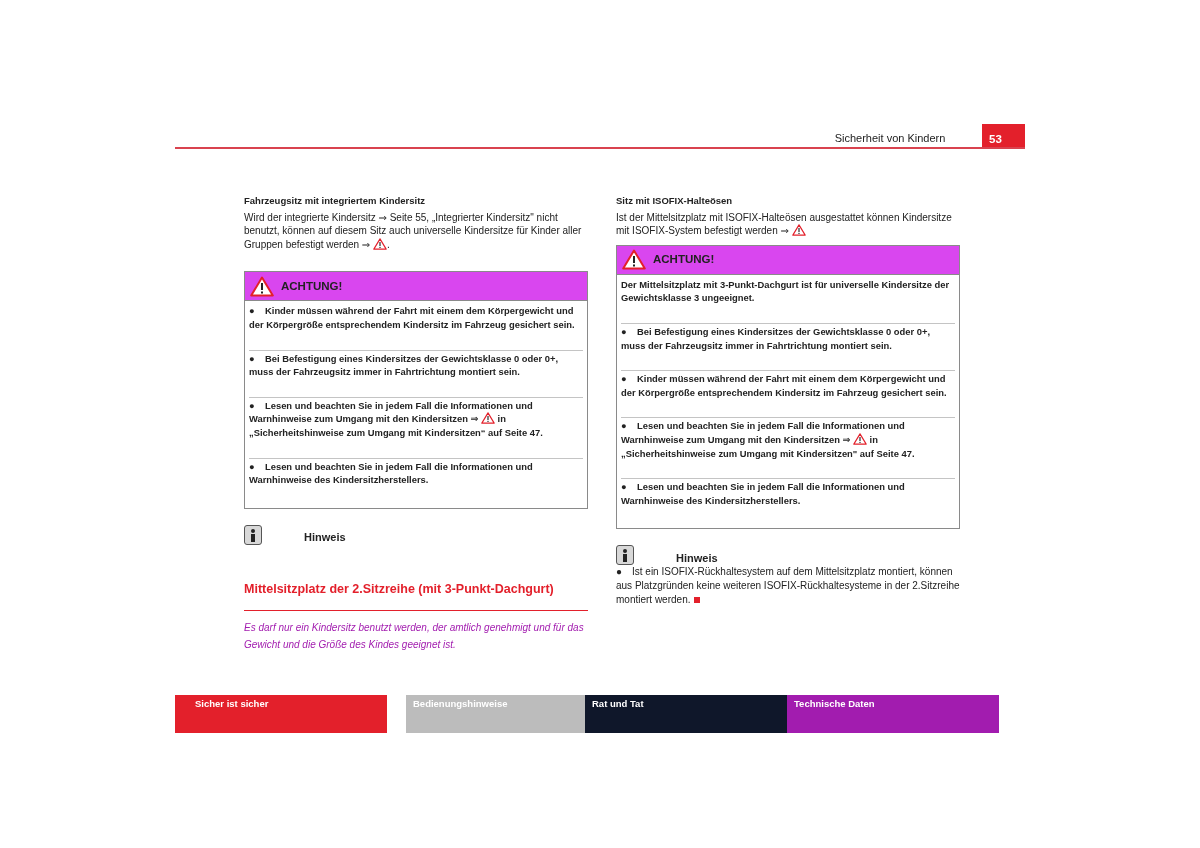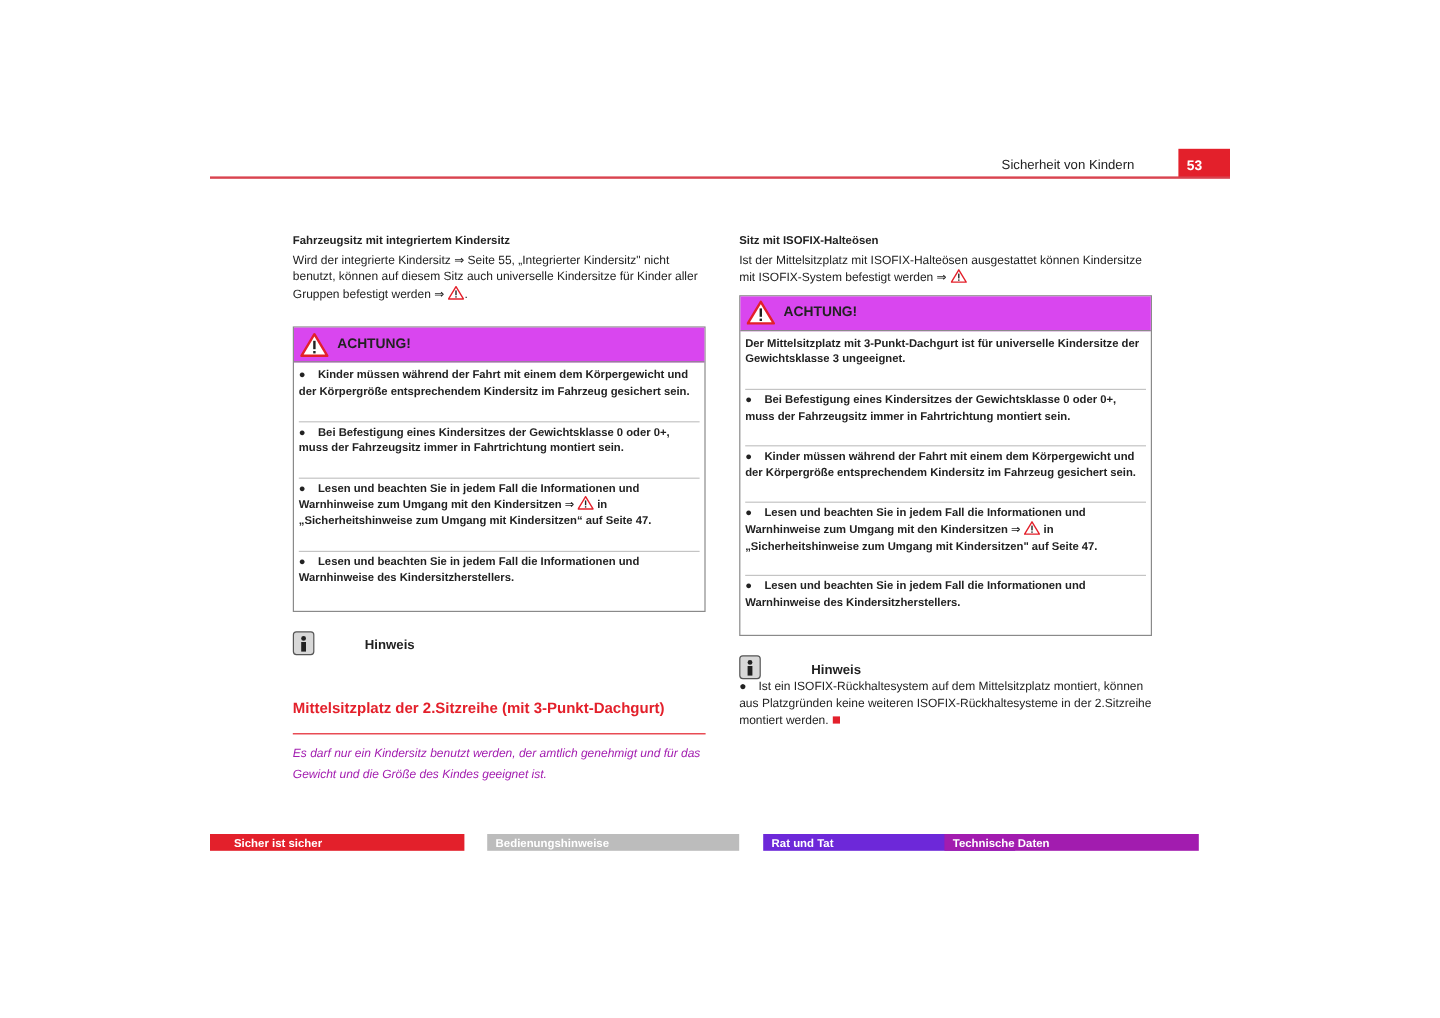--- a/index.html
+++ b/index.html
@@ -25,24 +25,24 @@
   .hinweis { margin-top:14px; }
   .hinweis .hh { display:flex; align-items:flex-end; height:22px;gap:36px; }
   .info-icon { width:18px; height:20px; border:1.5px solid #555; border-radius:3px; background:#d8d8d8; box-sizing:border-box; position:relative; margin-right:6px; }
   .info-icon::before { content:""; position:absolute; left:6px; top:3px; width:4px; height:4px; border-radius:50%; background:#222; }
   .info-icon::after { content:""; position:absolute; left:6px; top:8px; width:4px; height:8px; background:#222; }
   .hinweis .hl { font-weight:bold; font-size:11px; }
   .endmark { display:inline-block; width:6px; height:6px; background:#e3202b; margin-left:4px; vertical-align:0; }
   .sec-title { margin-top:38px; color:#e3202b; font-weight:bold; font-size:12.5px; padding-bottom:14px; border-bottom:1px solid #e3202b; }
   .intro { margin-top:9px; font-style:italic; font-size:10px; line-height:16.5px; color:#a21caf; }
   .body-p { margin-top:9px; }
-  .footer { position:absolute; top:695px; height:14px; font-size:9.5px; font-weight:bold; color:#fff; box-sizing:border-box; padding:3px 0 0 7px; }
+  .footer { position:absolute; top:695px; height:38px; font-size:9.5px; font-weight:bold; color:#fff; box-sizing:border-box; padding:3px 0 0 7px; }
   .f1 { left:175px; width:212px; background:#e3202b; padding-left:20px; }
   .f2 { left:406px; width:210px; background:#bcbcbc; }
-  .f3 { left:636px; width:210px; background:#6d28d9; }
+  .f3 { left:585px; width:210px; background:#0f172a; }
   .f4 { left:787px; width:212px; background:#a21caf; }
 </style>
 </head>
 <body>
 
 <svg width="0" height="0" style="position:absolute">
   <defs>
     <symbol id="tri" viewBox="0 0 24 21">
       <path d="M12 1.5 L22.8 19.5 L1.2 19.5 Z" fill="#fff" stroke="#e3202b" stroke-width="2" stroke-linejoin="round"></path>
       <rect x="11" y="7" width="2" height="7" fill="#222"></rect>

